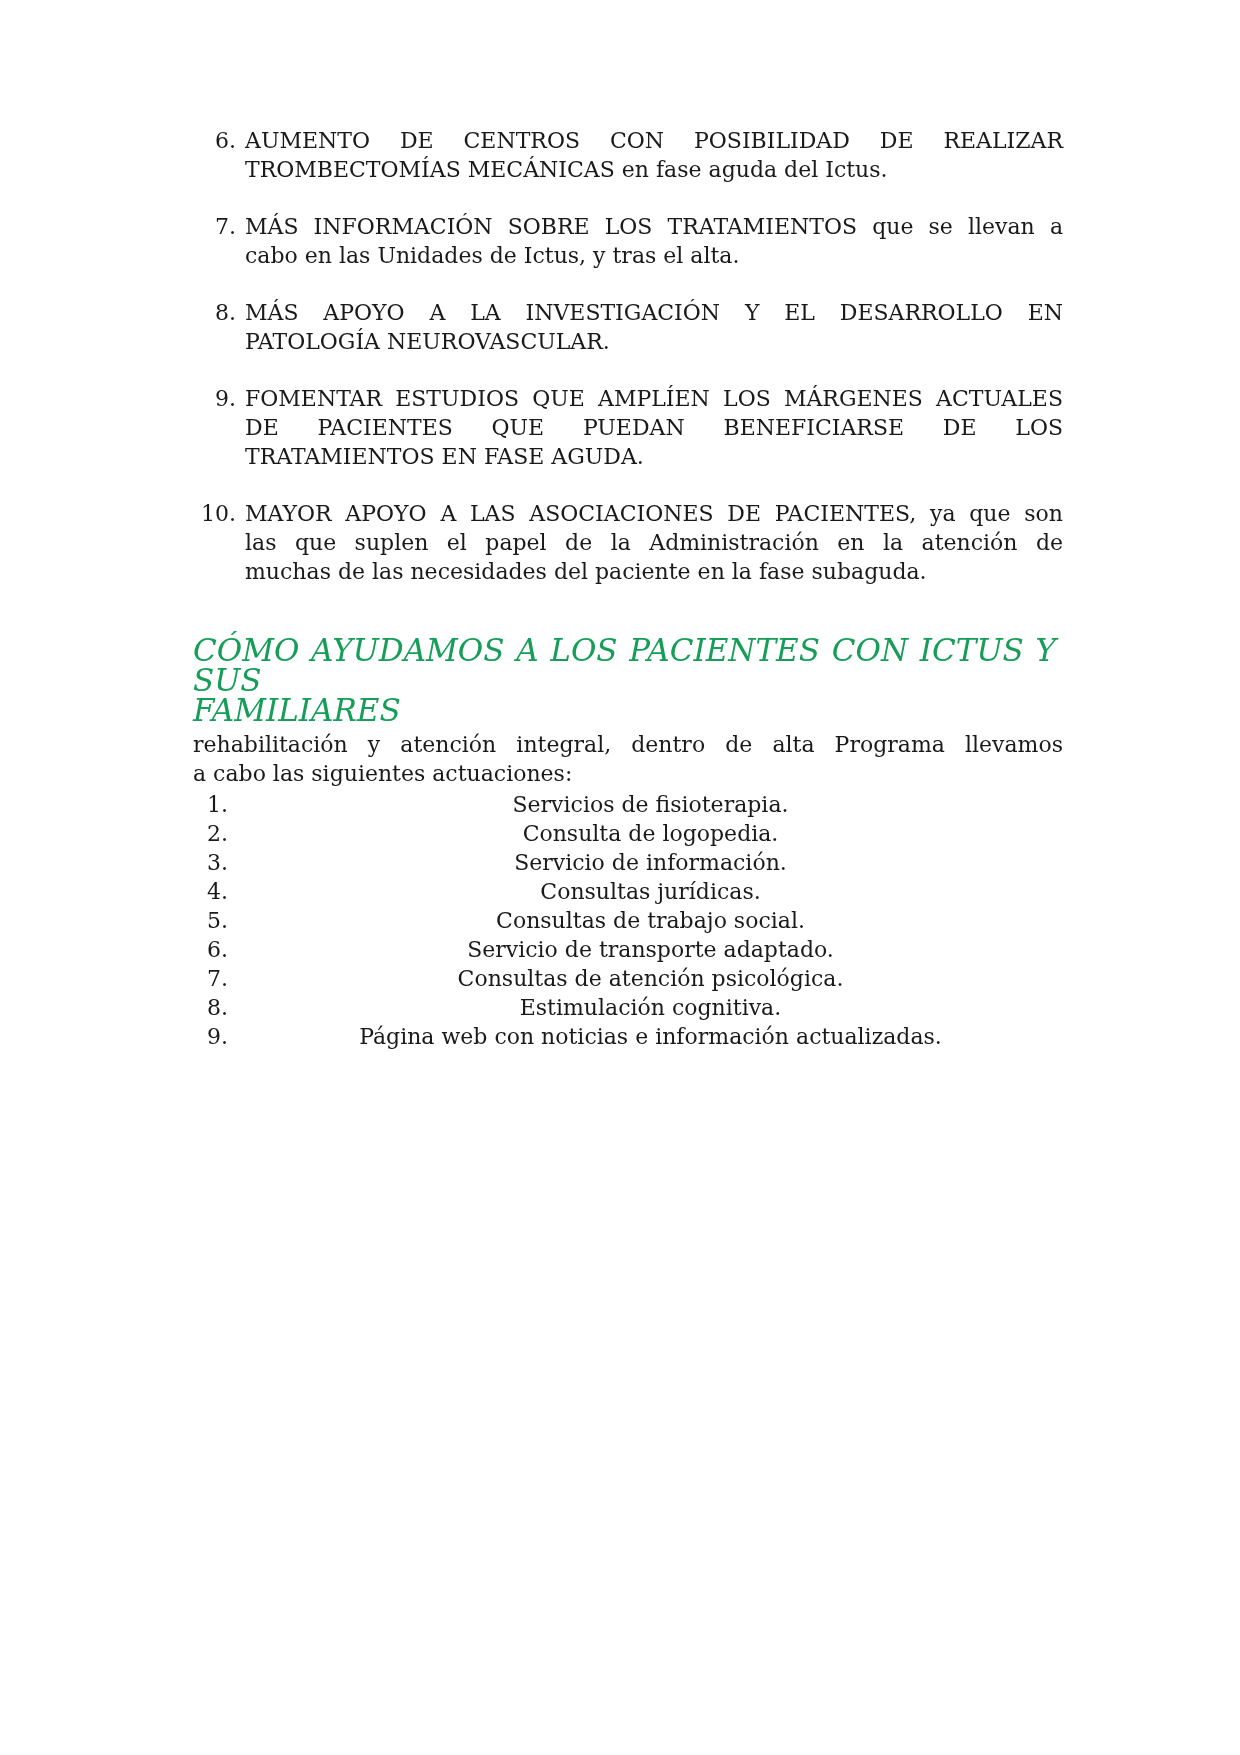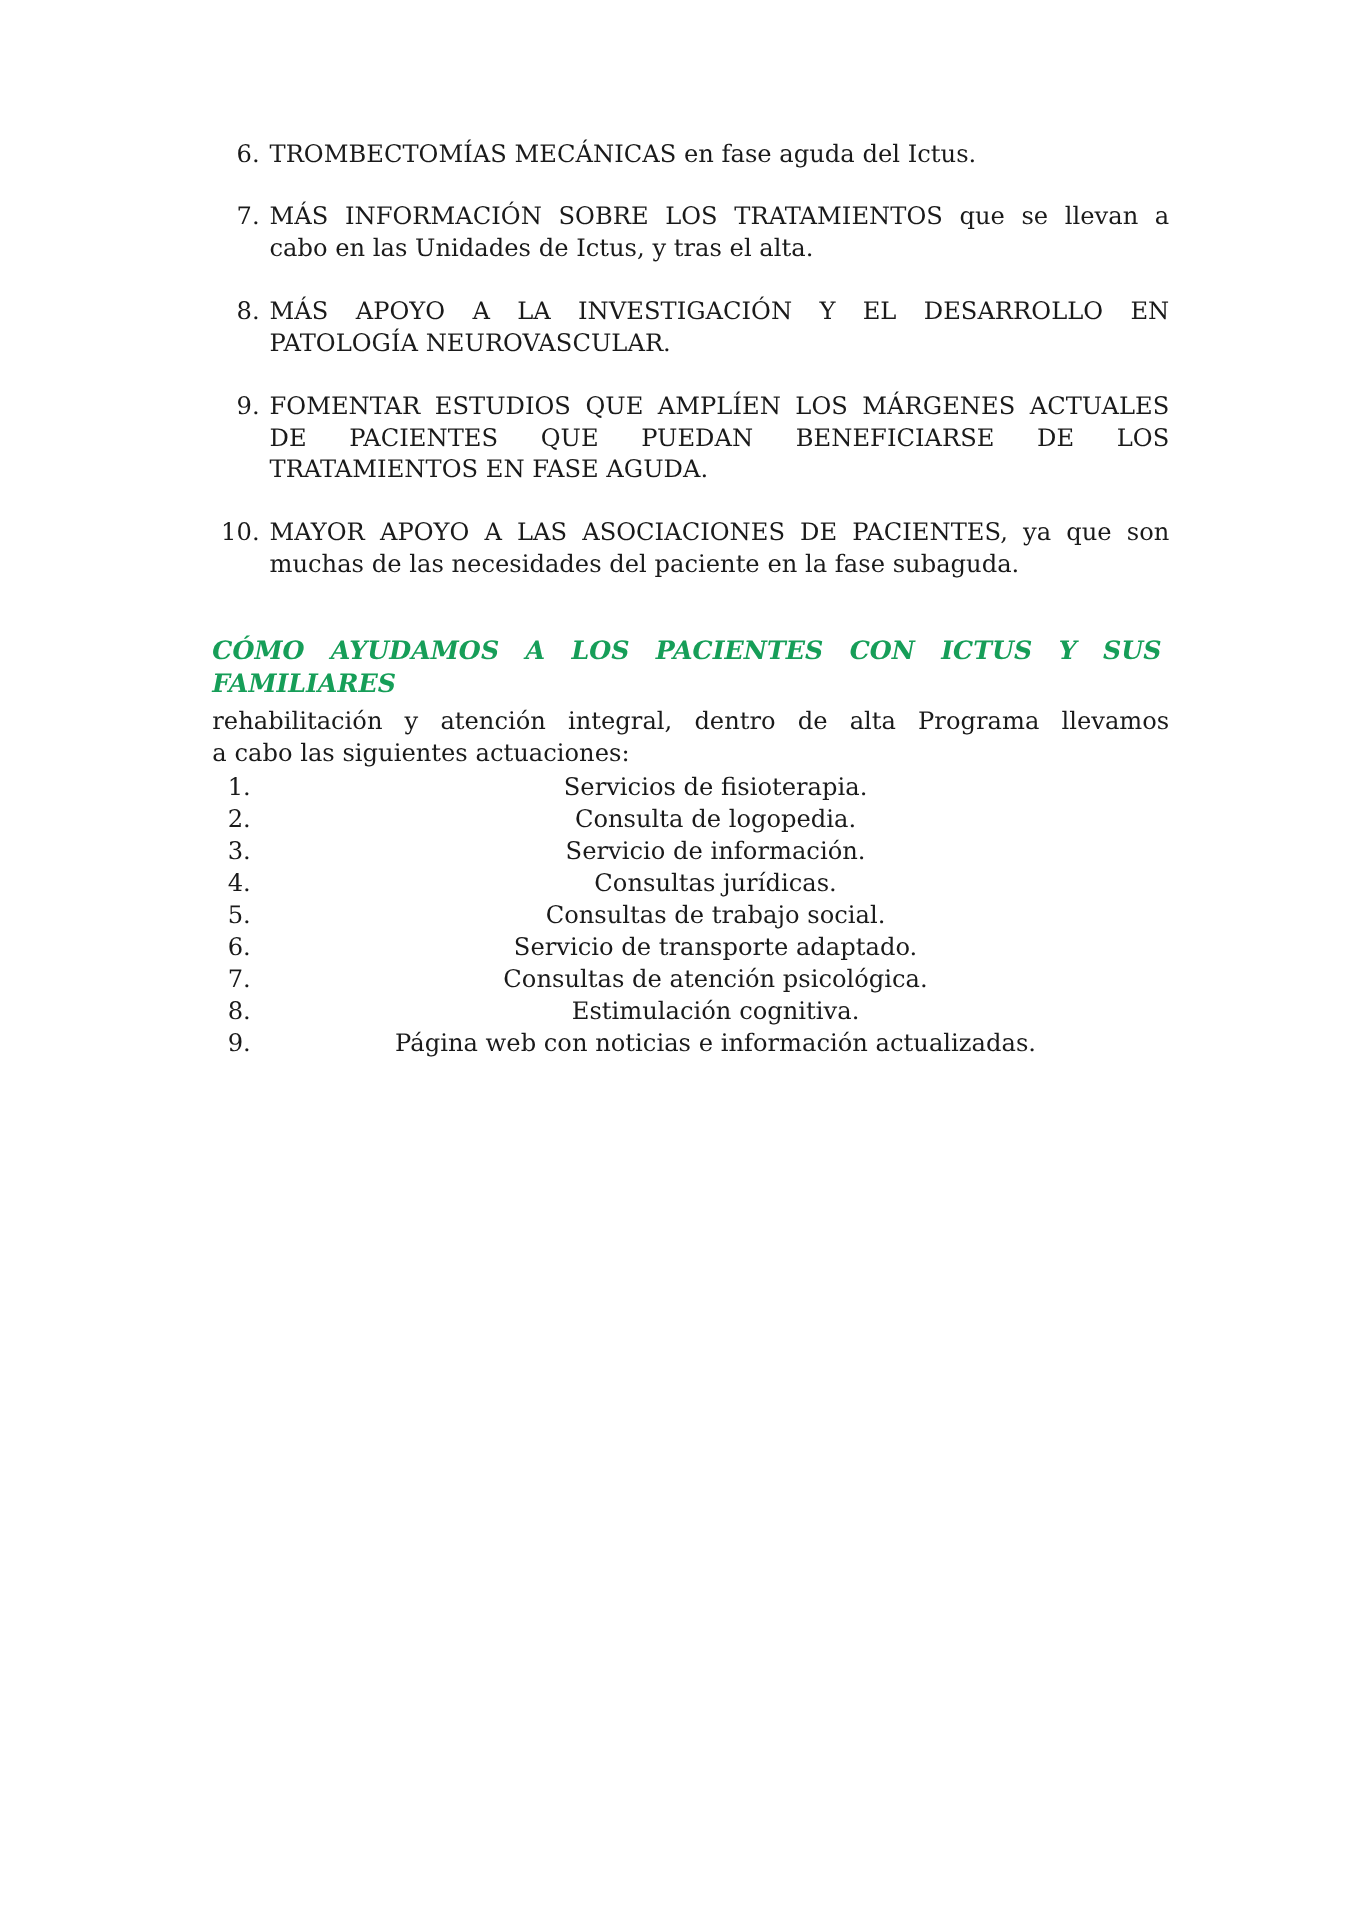--- a/index.html
+++ b/index.html
@@ -42,23 +42,23 @@
     text-align: justify;
     text-align-last: justify;
   }
   .lline {
     text-align: left;
     text-align-last: left;
   }
   
   .section-heading {
     margin: 49px 7px 0 0;
-    font-size: 23px;
+    font-size: 31px;
     line-height: 30px;
-    font-weight: bold;
+    font-weight: normal;
     font-style: italic;
   }
   
   .intro {
     margin-top: 5px;
     font-size: 22px;
     line-height: 29px;
   }
   
   .services {
@@ -84,20 +84,21 @@
 </head>
 <body style="background: rgb(255, 255, 255); color: rgb(26, 26, 26);">
 
 <main class="content">
 
   <section>
 
     <div class="oli">
       <span class="onum">6.</span>
       <div class="otext">
+        <div class="jline">AUMENTO DE CENTROS CON POSIBILIDAD DE REALIZAR</div>
         <div class="lline">TROMBECTOMÍAS MECÁNICAS en fase aguda del Ictus.</div>
       </div>
     </div>
 
     <div class="oli">
       <span class="onum">7.</span>
       <div class="otext">
         <div class="jline">MÁS INFORMACIÓN SOBRE LOS TRATAMIENTOS que se llevan a</div>
         <div class="lline">cabo en las Unidades de Ictus, y tras el alta.</div>
       </div>
@@ -117,20 +118,21 @@
         <div class="jline">FOMENTAR ESTUDIOS QUE AMPLÍEN LOS MÁRGENES ACTUALES</div>
         <div class="jline">DE PACIENTES QUE PUEDAN BENEFICIARSE DE LOS</div>
         <div class="lline">TRATAMIENTOS EN FASE AGUDA.</div>
       </div>
     </div>
 
     <div class="oli">
       <span class="onum">10.</span>
       <div class="otext">
         <div class="jline">MAYOR APOYO A LAS  ASOCIACIONES DE PACIENTES, ya que son</div>
+        <div class="jline">las que suplen   el papel de la Administración en la atención de</div>
         <div class="lline">muchas de las  necesidades del paciente en la fase subaguda.</div>
       </div>
     </div>
 
   </section>
 
   <h2 class="section-heading" id="section-heading" style="color: rgb(22, 158, 88);">
     <div class="jline">CÓMO AYUDAMOS A LOS PACIENTES CON ICTUS Y SUS</div>
     <div class="lline">FAMILIARES</div>
   </h2>

